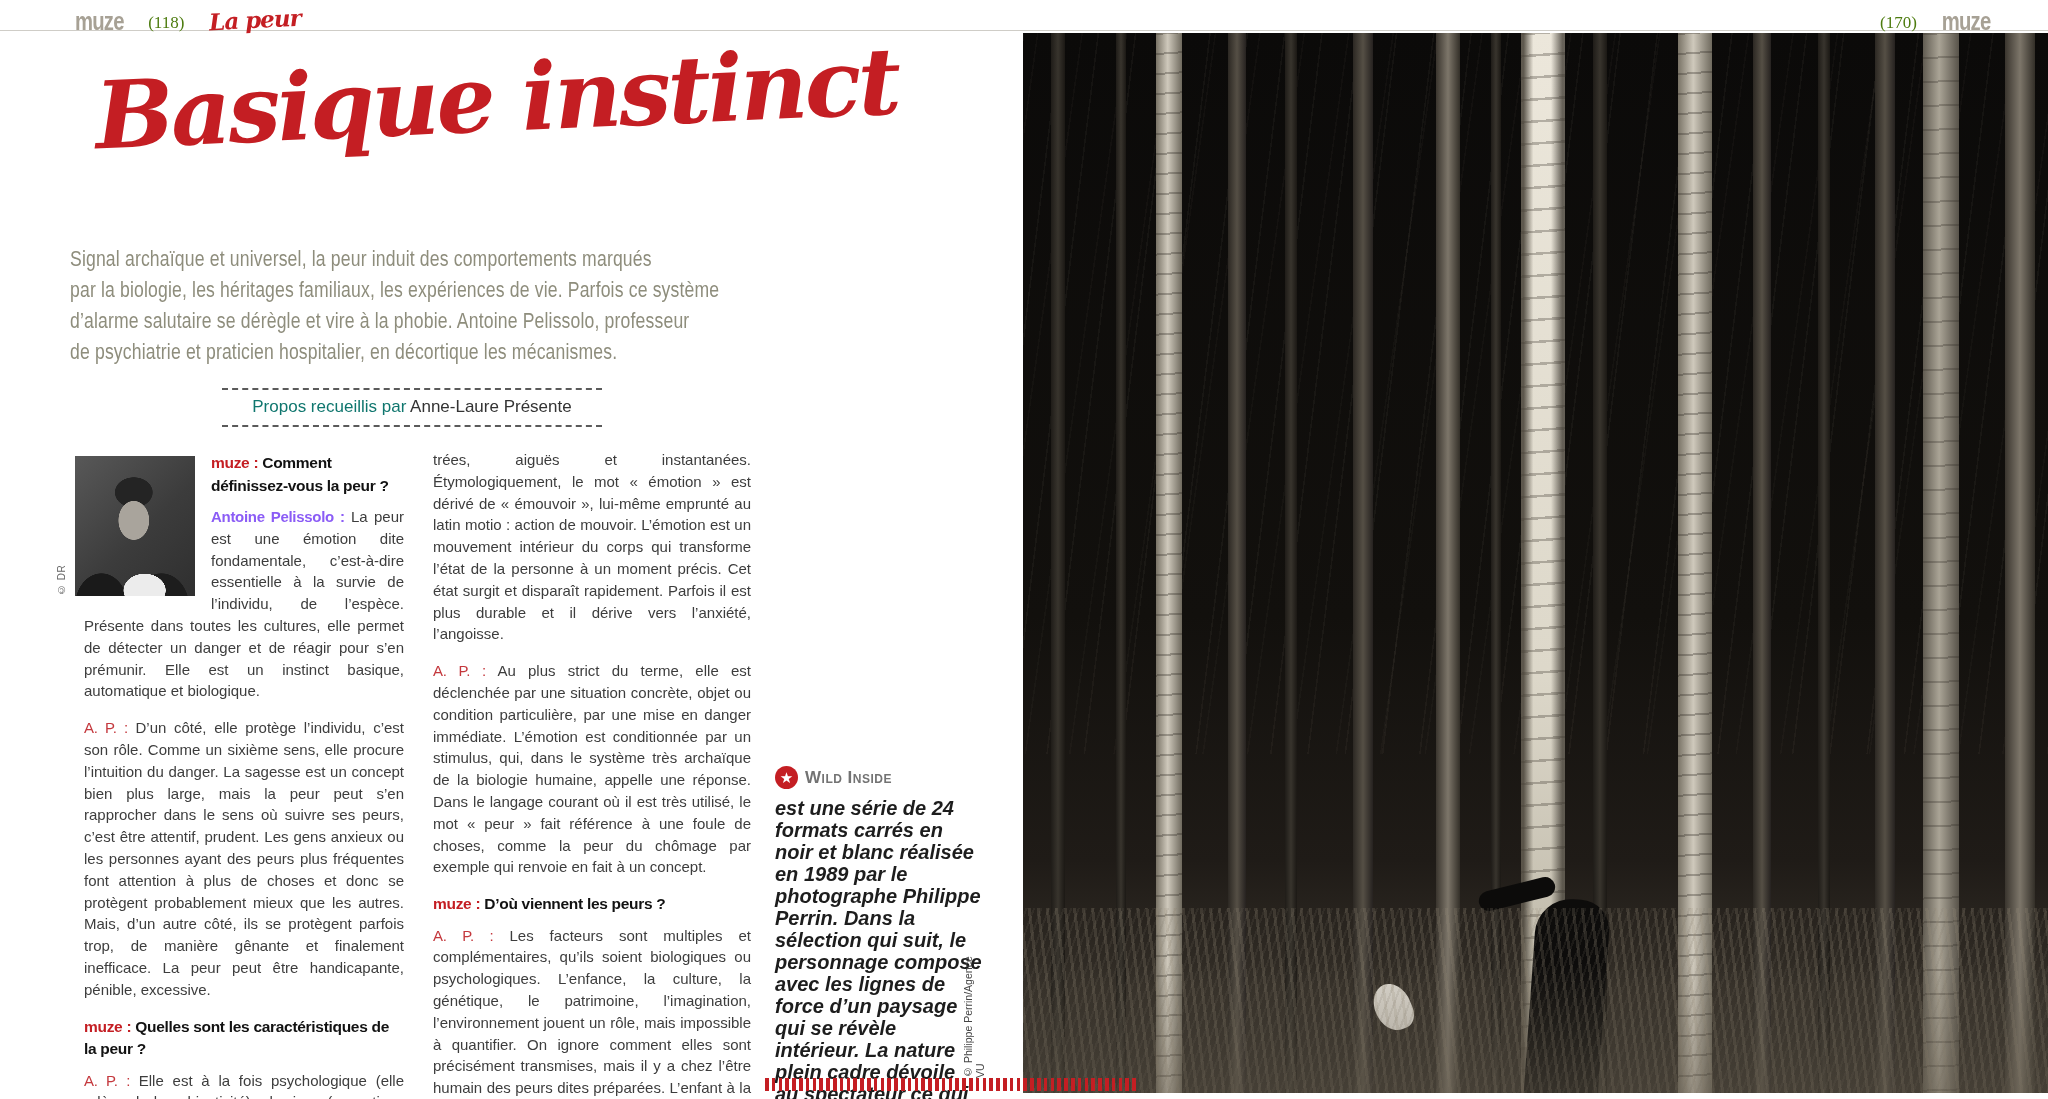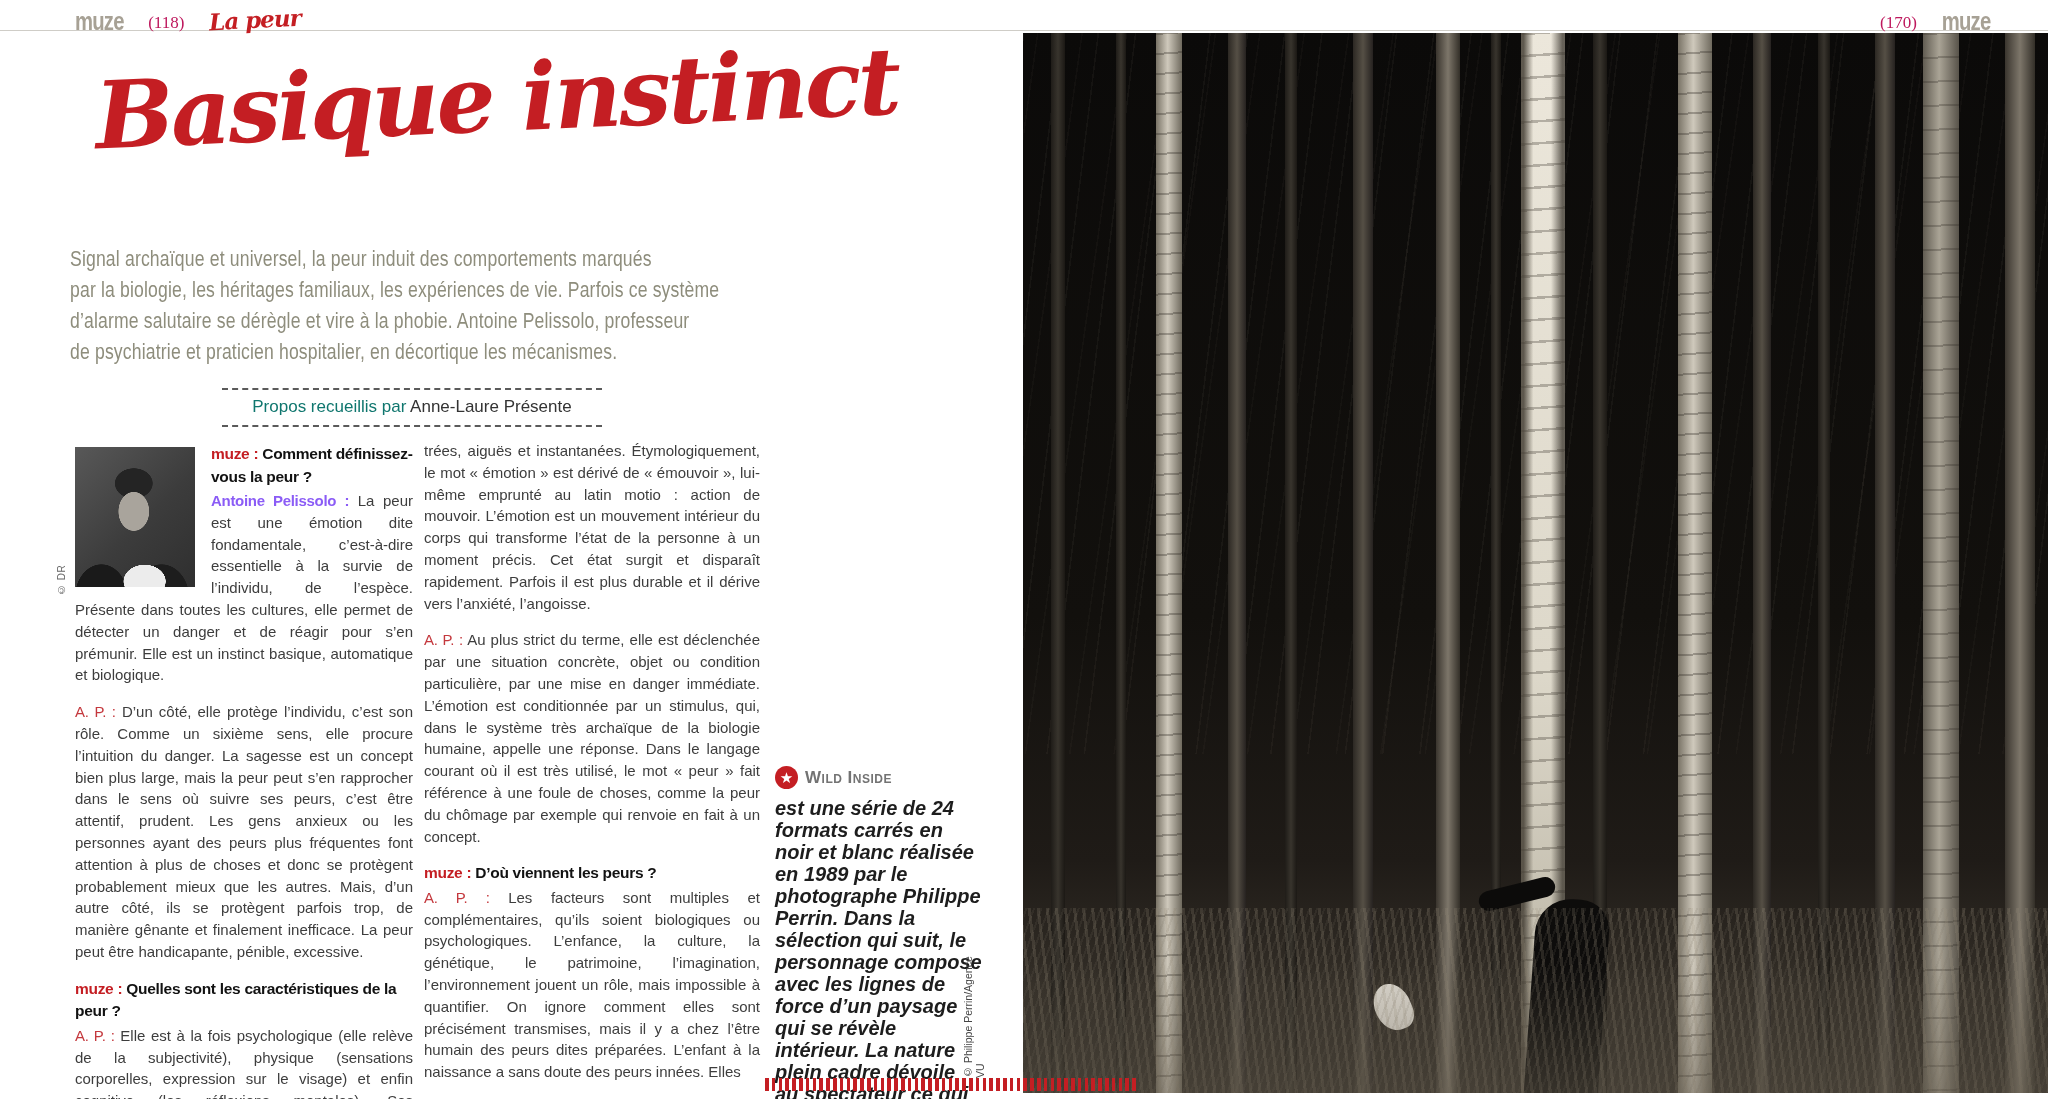--- a/index.html
+++ b/index.html
@@ -6,41 +6,41 @@
   .page{position:relative;width:2048px;height:1099px;background:#fff;overflow:hidden;
         font-family:"Liberation Sans",sans-serif;color:#3b3b3b;}
   
   .toprule{position:absolute;top:30px;left:0;width:2048px;height:1px;background:#cfcdc7;}
   .hdr{position:absolute;top:6px;font-size:17px;color:#222;}
   .hdr-left{left:75px;}
   .hdr-right{right:58px;}
   .brand{display:inline-block;font-weight:bold;font-size:26px;color:#a7a195;
          letter-spacing:-1px;transform:scaleX(.78);transform-origin:0 100%;vertical-align:-2px;}
   .hdr-right .brand{transform-origin:100% 100%;}
-  .pagenum{font-family:"Liberation Serif",serif;font-size:17px;color:#be185d;margin:0 6px;}
+  .pagenum{font-family:"Liberation Serif",serif;font-size:17px;color:#4d7c0f;margin:0 6px;}
   .section-script{display:inline-block;font-family:"DejaVu Serif",serif;font-style:italic;font-weight:bold;
          color:#c41e23;font-size:23px;transform:rotate(-3deg);margin-left:14px;letter-spacing:-1px;}
   
   .title{position:absolute;left:95px;top:48px;margin:0;font-family:"DejaVu Serif",serif;
          font-style:italic;font-weight:bold;font-size:93px;line-height:1.1;color:#c41e23;
          transform:rotate(-2.5deg);letter-spacing:-3px;white-space:nowrap;}
   
   .intro{position:absolute;left:70px;top:243px;width:868px;margin:0;
          font-size:22px;line-height:31px;color:#8e8d7c;white-space:pre-line;
          transform:scaleX(.8);transform-origin:0 0;letter-spacing:.2px;}
   
   .byline{position:absolute;left:222px;top:388px;width:380px;text-align:center;
           border-top:2px dashed #5a5a5a;border-bottom:2px dashed #5a5a5a;
           padding:7px 0 8px;font-size:17px;color:#333;}
   .byline .red{color:#0f766e;}
   
   .col{position:absolute;top:443px;text-align:justify;font-size:15px;line-height:21.8px;color:#3d3d3d;}
   .col1{left:75px;width:338px;}
   .col2{left:424px;top:440px;width:336px;}
-  .col p{margin:0;}
+  .col p{margin:9px;}
   .qa{margin-bottom:15px;}
   .q{font-weight:bold;font-size:15.5px;line-height:22.5px;color:#121212;letter-spacing:-.3px;
      text-align:left;margin-bottom:2px !important;}
   .red{color:#c41e23;}
   .qp{color:#c41e23;}
   .ap{color:#c4383d;font-weight:normal;letter-spacing:-.3px;}
   .name-red{color:#8b5cf6;font-weight:bold;letter-spacing:-.3px;}
   .portrait{float:left;width:120px;height:140px;margin:4px 16px 4px 0;
             background:
               radial-gradient(38px 30px at 58% 96%, #ececec 55%, rgba(0,0,0,0) 56%),

